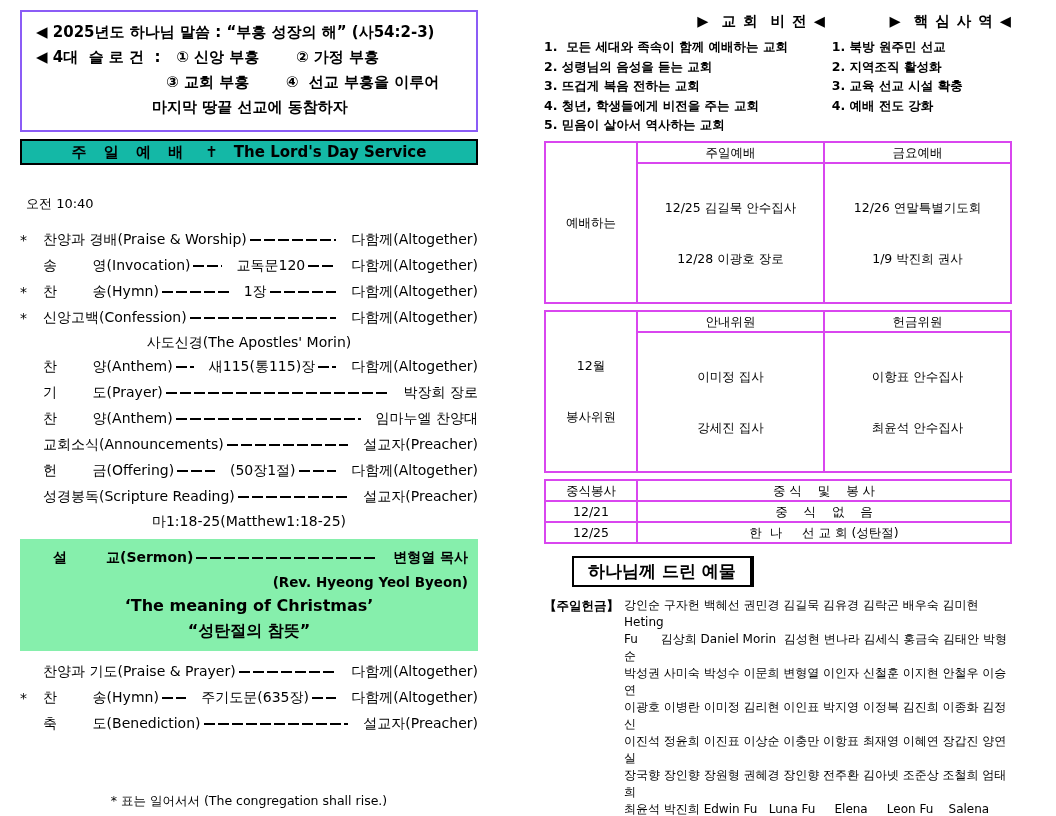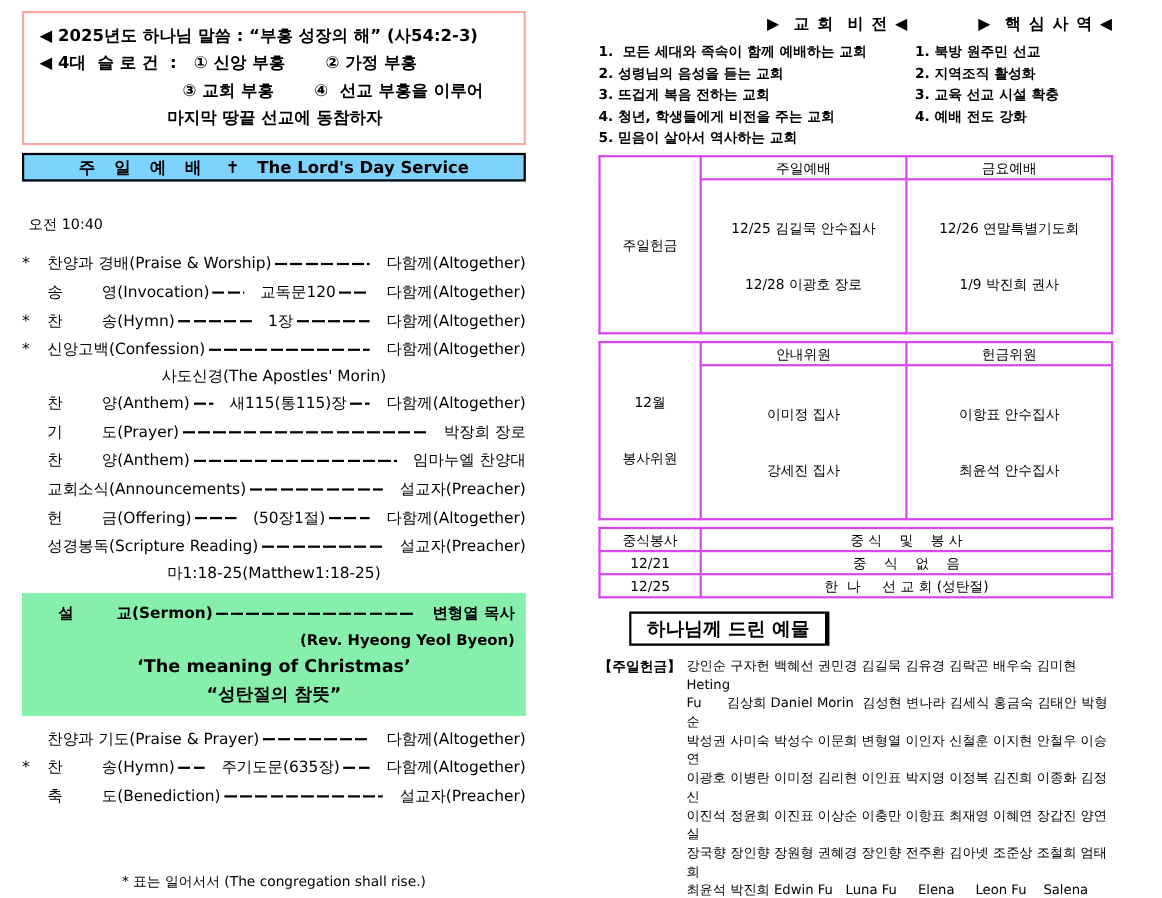--- a/index.html
+++ b/index.html
@@ -4,25 +4,25 @@
 <style>
   html,body{margin:0;padding:0;}
   body{
     width:1056px;height:816px;background:#ffffff;color:#000;
     font-family:"DejaVu Sans",sans-serif;position:relative;overflow:hidden;
   }
   .page-left{position:absolute;left:20px;top:10px;width:458px;}
   .page-right{position:absolute;left:544px;top:12px;width:468px;}
 
   
-  .slogan{border:2px solid #fca5a5;padding:8px 8px 10px 14px;font-weight:bold;font-size:15px;line-height:25px;}
+  .slogan{border:2px solid #8b5cf6;padding:8px 8px 10px 14px;font-weight:bold;font-size:15px;line-height:25px;}
   .slogan .ln{white-space:pre-wrap;}
   .slogan .ind1{padding-left:130px;}
   .slogan .ind2{padding-left:116px;}
-  .svc-bar{border:2px solid #000;background:#7dd3fc;margin-top:7px;height:22px;
+  .svc-bar{border:2px solid #000;background:#14b8a6;margin-top:7px;height:22px;
     display:flex;align-items:center;justify-content:center;gap:16px;font-weight:bold;font-size:15px;}
   .svc-bar .ksp{letter-spacing:6px;}
   .time{margin:30px 0 14px 6px;font-size:13px;}
   .o-row{display:flex;align-items:center;height:26px;font-size:14px;}
   .o-star{width:11px;flex-shrink:0;}
   .o-label,.o-mid,.o-right{white-space:pre;margin-left:12px;}
   .lead{flex:1 1 auto;height:2px;min-width:12px;margin:0 3px;
     background:repeating-linear-gradient(90deg,#000 0 11px,rgba(0,0,0,0) 11px 14px);}
   .o-center{text-align:center;line-height:23px;font-size:14px;}
   .sermon{background:#86efac;padding:6px 10px 8px;margin:6px 0 8px;}
@@ -207,21 +207,21 @@
     </div>
 
     <table class="rtable">
       <colgroup>
           <col class="w1">
           <col>
           <col>
         </colgroup>
       <tbody>
           <tr>
-        <td rowspan="2">주일헌금</td>
+        <td rowspan="2">예배하는</td>
         <td>주일예배</td>
         <td>금요예배</td>
       </tr>
       <tr>
         <td>
           <div>12/25 김길묵 안수집사</div>
           <div>12/28 이광호 장로</div>
         </td>
         <td>
           <div>12/26 연말특별기도회</div>

